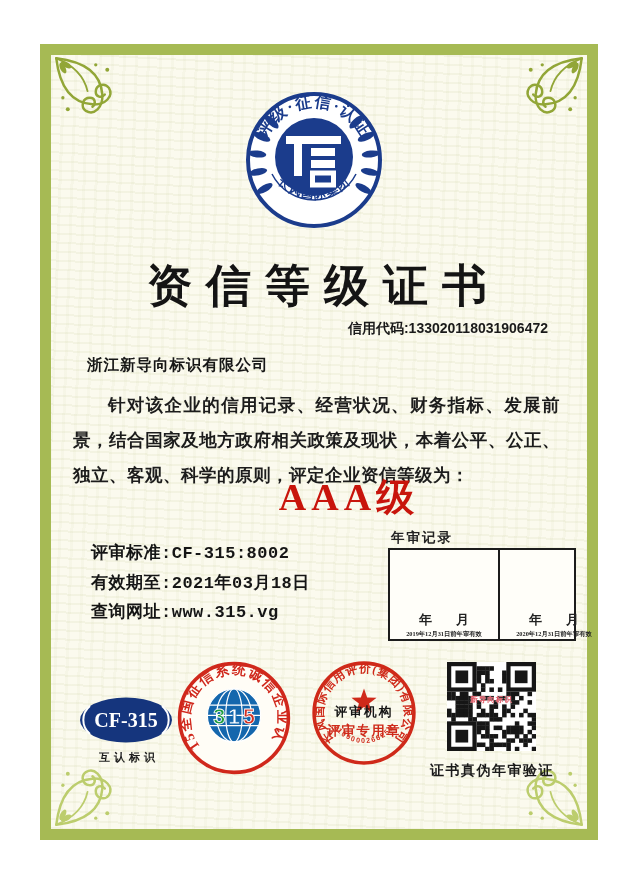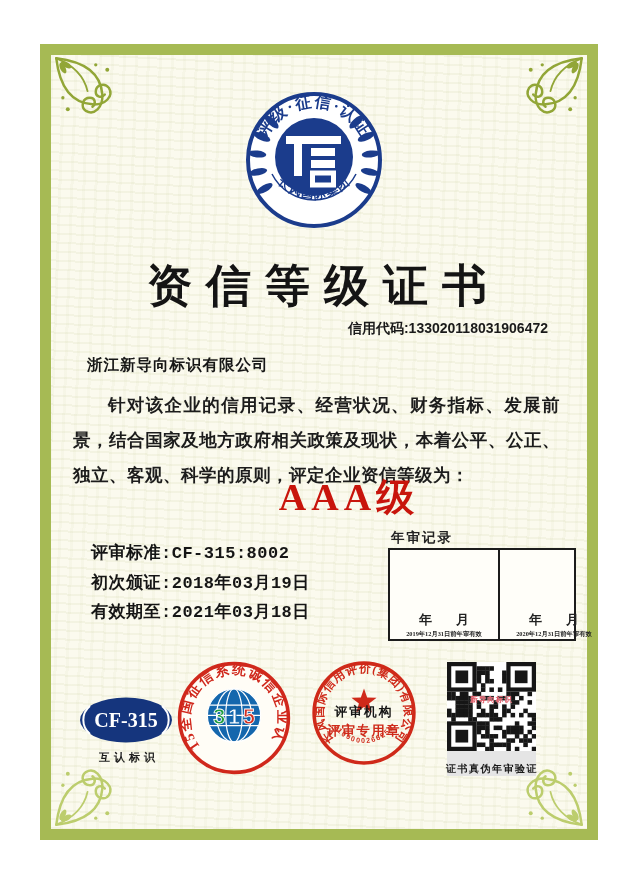--- a/index.html
+++ b/index.html
@@ -61,29 +61,29 @@
   .ar-ym{font-size:13px;font-weight:bold;color:#222;display:flex;gap:24px;line-height:14px;}
   .ar-note{display:block;font-size:9px;font-weight:bold;color:#222;white-space:nowrap;
     transform:scale(.7);transform-origin:50% 100%;line-height:11px;}
 
   .cf315{position:absolute;left:78px;top:696px;width:96px;height:48px;}
   .mutual{position:absolute;left:99px;top:750px;font-size:11px;font-weight:bold;color:#1b1b1b;letter-spacing:4px;}
 
   .seal315{position:absolute;left:175px;top:659px;width:118px;height:118px;}
   .agency-seal{position:absolute;left:309px;top:658px;width:110px;height:110px;}
 
-  .qr-wrap{position:absolute;left:447px;top:662px;width:89px;height:114px;background:#e5e5e5;}
+  .qr-wrap{position:absolute;left:447px;top:662px;width:89px;height:89px;background:#e5e5e5;}
   .qr-overlay{
     position:absolute;left:0;top:33px;width:100%;text-align:center;
     font-size:7.5px;font-weight:bold;color:#e0505e;letter-spacing:1px;
     text-shadow:0 0 1px #fff;
   }
   .qr-caption{
     position:absolute;left:427px;top:762px;width:130px;text-align:center;
-    font-size:10px;font-weight:bold;color:#1a1a1a;letter-spacing:1.5px;
+    font-size:14px;font-weight:bold;color:#1a1a1a;letter-spacing:1.5px;
   }
 </style>
 </head>
 <body>
 
 <div class="frame"></div>
 
 <svg class="ornament orn-tl" viewBox="0 0 90 90">
   <g fill="none" stroke="#92a637" stroke-width="3" stroke-linecap="round">
     <path d="M4,4 C38,8 58,22 60,48 C61,64 50,74 40,68 C33,63 36,52 45,52 C51,52 53,59 48,63"></path>
@@ -183,22 +183,22 @@
 </svg>
 
 <div class="page-title">资信等级证书</div>
 <div class="credit-code sans">信用代码:133020118031906472</div>
 <div class="company sans">浙江新导向标识有限公司</div>
 <div class="body-par serif">针对该企业的信用记录、经营状况、财务指标、发展前景，结合国家及地方政府相关政策及现状，本着公平、公正、独立、客观、科学的原则，评定企业资信等级为：</div>
 <div class="grade serif">AAA级</div>
 
 <div class="details serif">
   <div>评审标准:CF-315:8002</div>
-  <div>初次颁证:2018年03月19日</div>
   <div>有效期至:2021年03月18日</div>
+  <div>查询网址:www.315.vg</div>
 </div>
 
 <div class="ar-label serif">年审记录</div>
 <div class="ar-table">
   <div class="ar-cell serif">
     <span class="ar-ym">
       <span>年</span>
       <span>月</span>
     </span>
     <span class="ar-note">2019年12月31日前年审有效</span>

